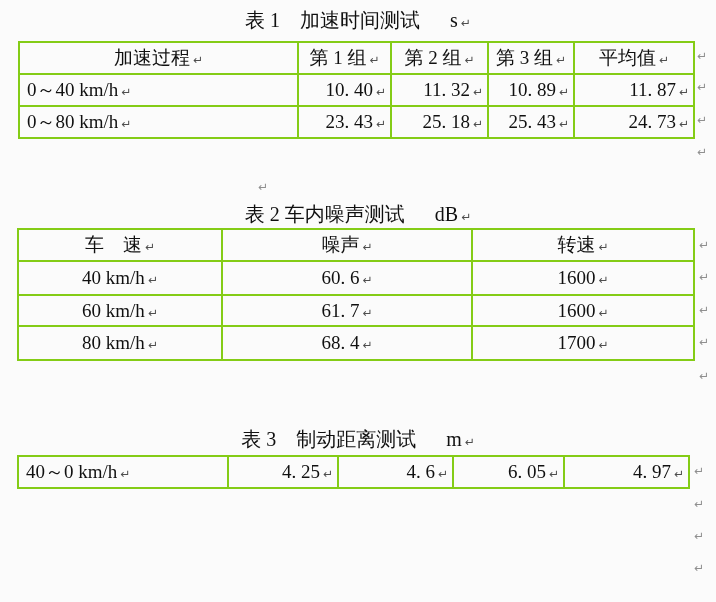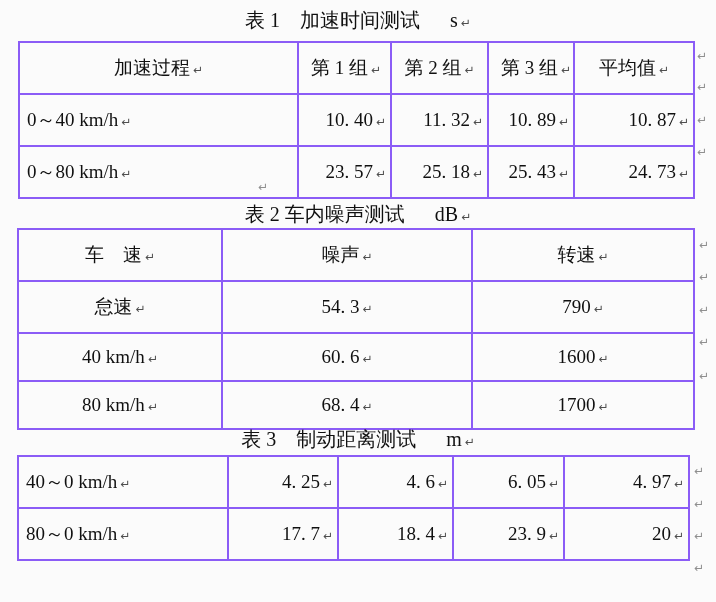--- a/index.html
+++ b/index.html
@@ -17,22 +17,22 @@
     font-size:20px;line-height:24px;
     white-space:nowrap;
   }
   .title .unit{margin-left:30px;}
   .doc-table{position:absolute;}
   table{
     border-collapse:collapse;
     table-layout:fixed;
   }
   td{
-    border:2px solid #8b5cf6;
-    padding:12px;
+    border:2px solid #84cc16;
+    padding:2px;
     font-size:19px;
     vertical-align:middle;
     overflow:hidden;
     white-space:nowrap;
   }
   td.c{text-align:center;}
   td.num{text-align:right;padding-right:4px;}
   td.lbl{text-align:left;padding-left:7px;margin-top:24px;}
   .mark{
     font-family:"DejaVu Sans",sans-serif;
@@ -69,25 +69,25 @@
       <td class="c"><span>第 1 组</span><span class="mark">↵</span></td>
       <td class="c"><span>第 2 组</span><span class="mark">↵</span></td>
       <td class="c"><span>第 3 组</span><span class="mark">↵</span></td>
       <td class="c"><span>平均值</span><span class="mark">↵</span></td>
     </tr>
     <tr style="height:32px">
       <td class="lbl"><span>0～40 km/h</span><span class="mark">↵</span></td>
       <td class="num"><span>10. 40</span><span class="mark">↵</span></td>
       <td class="num"><span>11. 32</span><span class="mark">↵</span></td>
       <td class="num"><span>10. 89</span><span class="mark">↵</span></td>
-      <td class="num"><span>10. 87</span><span class="mark">↵</span></td>
+      <td class="num"><span>11. 87</span><span class="mark">↵</span></td>
     </tr>
     <tr style="height:15px">
       <td class="lbl"><span>0～80 km/h</span><span class="mark">↵</span></td>
-      <td class="num"><span>23. 57</span><span class="mark">↵</span></td>
+      <td class="num"><span>23. 43</span><span class="mark">↵</span></td>
       <td class="num"><span>25. 18</span><span class="mark">↵</span></td>
       <td class="num"><span>25. 43</span><span class="mark">↵</span></td>
       <td class="num"><span>24. 73</span><span class="mark">↵</span></td>
     </tr>
   </tbody>
     </table>
 </div>
 
 <span class="pmark" style="left:258px;top:179px">↵</span>
 
@@ -101,28 +101,28 @@
         <col style="width:204px">
         <col style="width:250px">
         <col style="width:222px">
       </colgroup>
     <tbody>
         <tr style="height:17px">
       <td class="c"><span>车　速</span><span class="mark">↵</span></td>
       <td class="c"><span>噪声</span><span class="mark">↵</span></td>
       <td class="c"><span>转速</span><span class="mark">↵</span></td>
     </tr>
-    <tr style="height:31px">
-      <td class="c"><span>怠速</span><span class="mark">↵</span></td>
-      <td class="c"><span>54. 3</span><span class="mark">↵</span></td>
-      <td class="c"><span>790</span><span class="mark">↵</span></td>
-    </tr>
     <tr style="height:34px">
       <td class="c"><span>40 km/h</span><span class="mark">↵</span></td>
       <td class="c"><span>60. 6</span><span class="mark">↵</span></td>
+      <td class="c"><span>1600</span><span class="mark">↵</span></td>
+    </tr>
+    <tr style="height:31px">
+      <td class="c"><span>60 km/h</span><span class="mark">↵</span></td>
+      <td class="c"><span>61. 7</span><span class="mark">↵</span></td>
       <td class="c"><span>1600</span><span class="mark">↵</span></td>
     </tr>
     <tr style="height:34px">
       <td class="c"><span>80 km/h</span><span class="mark">↵</span></td>
       <td class="c"><span>68. 4</span><span class="mark">↵</span></td>
       <td class="c"><span>1700</span><span class="mark">↵</span></td>
     </tr>
   </tbody>
     </table>
 </div>
@@ -141,27 +141,20 @@
         <col style="width:125px">
       </colgroup>
     <tbody>
     <tr style="height:32px">
       <td class="lbl"><span>40～0 km/h</span><span class="mark">↵</span></td>
       <td class="num"><span>4. 25</span><span class="mark">↵</span></td>
       <td class="num"><span>4. 6</span><span class="mark">↵</span></td>
       <td class="num"><span>6. 05</span><span class="mark">↵</span></td>
       <td class="num"><span>4. 97</span><span class="mark">↵</span></td>
     </tr>
-    <tr style="height:30px">
-      <td class="lbl"><span>80～0 km/h</span><span class="mark">↵</span></td>
-      <td class="num"><span>17. 7</span><span class="mark">↵</span></td>
-      <td class="num"><span>18. 4</span><span class="mark">↵</span></td>
-      <td class="num"><span>23. 9</span><span class="mark">↵</span></td>
-      <td class="num"><span>20</span><span class="mark">↵</span></td>
-    </tr>
   </tbody>
     </table>
 </div>
 
 <span class="pmark" style="left:697px;top:48px">↵</span>
 <span class="pmark" style="left:697px;top:79px">↵</span>
 <span class="pmark" style="left:697px;top:112px">↵</span>
 <span class="pmark" style="left:697px;top:144px">↵</span>
 
 <span class="pmark" style="left:699px;top:237px">↵</span>

